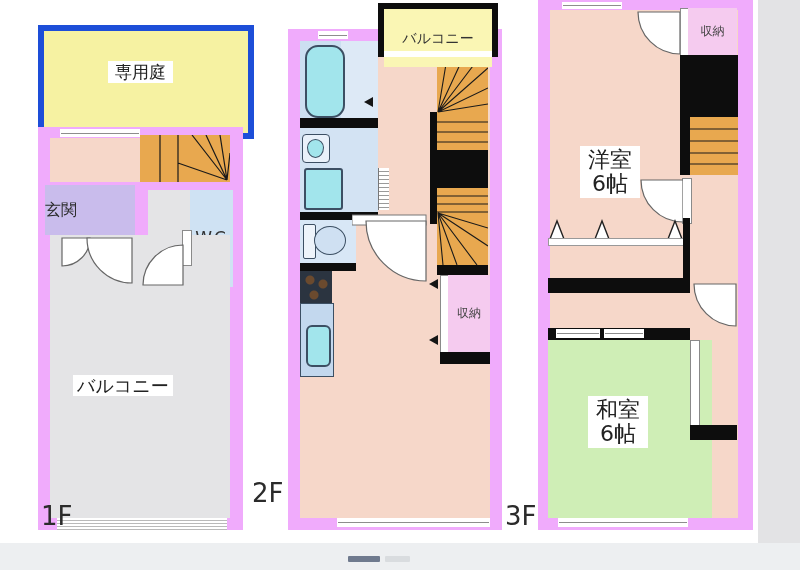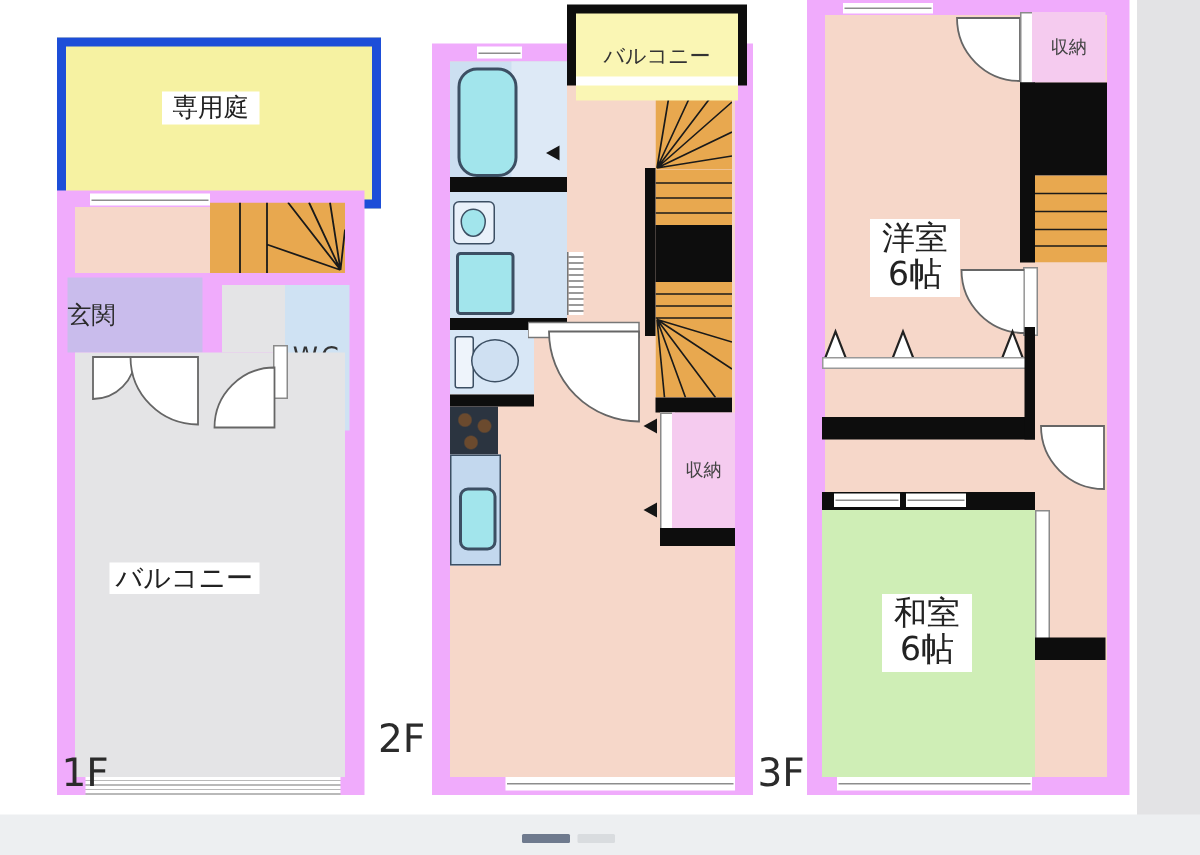--- a/index.html
+++ b/index.html
@@ -183,21 +183,21 @@
     <div class="abs" style="left:145px;top:218px;width:7px;height:75px;background:#0d0d0d;"></div>
 
     <svg class="abs" style="left:152px;top:282px;" width="48" height="48" viewBox="0 0 48 48">
       <path d="M46,2 L4,2 A42,42 0 0 0 46,44 Z" fill="#ffffff" stroke="#666" stroke-width="1.2"></path>
     </svg>
 
     <div class="abs" style="left:10px;top:328px;width:142px;height:12px;background:#0d0d0d;"></div>
     <div class="win" style="left:18px;top:329px;width:44px;height:9px;"></div>
     <div class="win" style="left:66px;top:329px;width:40px;height:9px;"></div>
 
-    <div class="abs" style="left:10px;top:340px;width:142px;height:178px;background:#cfeeb6;">
+    <div class="abs" style="left:10px;top:340px;width:164px;height:178px;background:#cfeeb6;">
       <div class="lbl" style="left:40px;top:56px;font-size:22px;padding:2px 8px;">
         <div>和室</div>
         <div>6帖</div>
       </div>
     </div>
 
     <div class="abs" style="left:152px;top:340px;width:8px;height:85px;background:#ffffff;border:1px solid #8a8a8a;"></div>
     <div class="abs" style="left:152px;top:425px;width:47px;height:15px;background:#0d0d0d;"></div>
 
     <div class="win" style="left:20px;top:518px;width:130px;height:9px;"></div>

